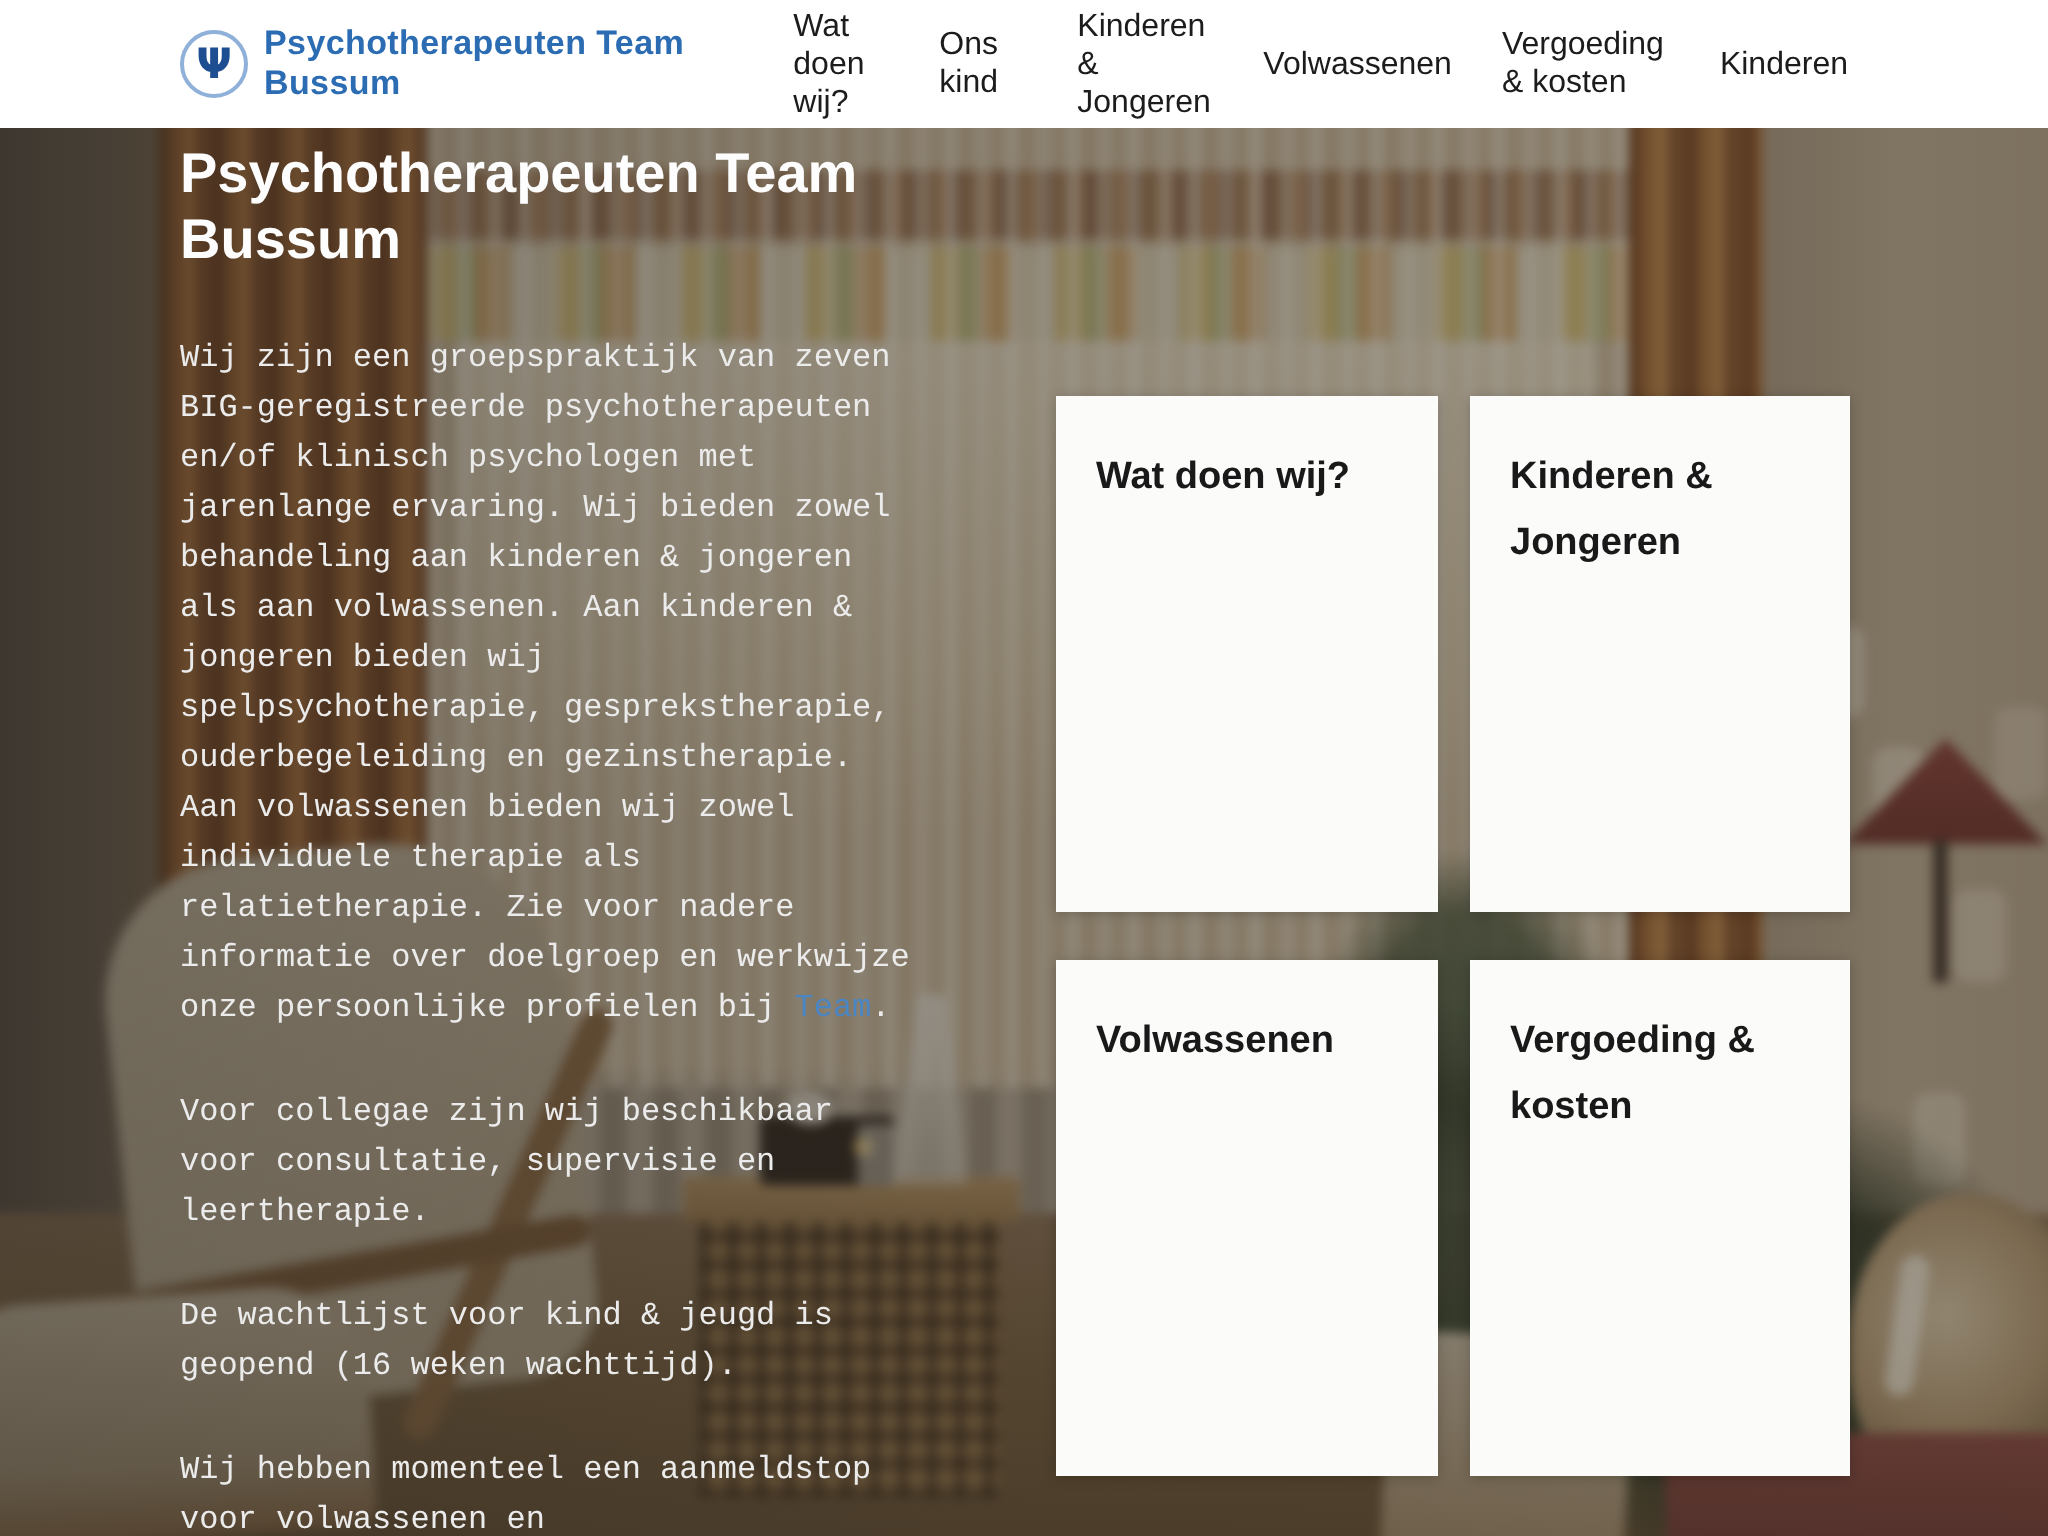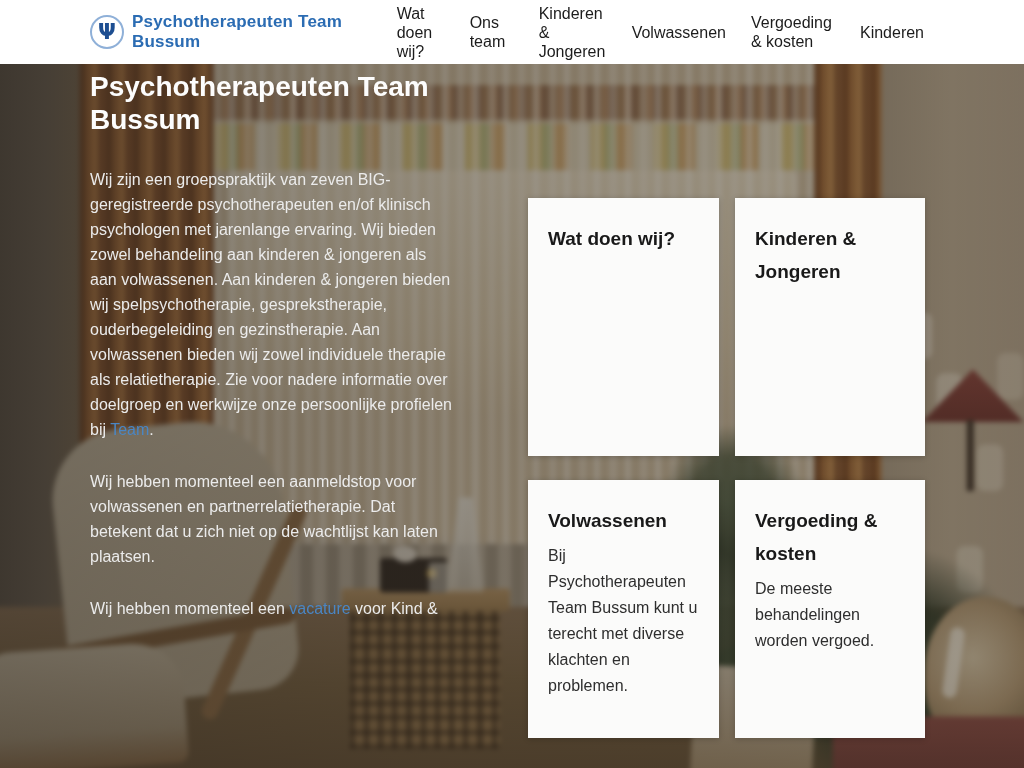--- a/index.html
+++ b/index.html
@@ -101,21 +101,21 @@
     background:linear-gradient(180deg,#c9bda6,#a08a68); border-radius:14px 40px 6px 6px; }
   .ph-redchair { left:828px; top:648px; width:250px; height:80px;
     background:linear-gradient(180deg,#8a4a42,#64342e); border-radius:18px 30px 0 0; }
 
   .overlay { position:absolute; inset:0; z-index:1;
     background:linear-gradient(90deg,rgba(38,33,28,.55),rgba(42,36,30,.45) 45%,rgba(40,34,28,.4)); }
 
   
   .intro { position:absolute; z-index:2; left:90px; top:6px; width:382px; }
   .intro h1 { margin:0 0 31px; color:#fdfdfd; font-size:28px; line-height:33px; font-weight:700; }
-  .intro p { margin:0 0 27px; max-width:366px; color:#ebebeb; font-size:16px; line-height:25px; }
+  .intro p { margin:0 0 27px; max-width:366px; color:#ebebeb; font-size:16px; line-height:25px;font-family:Liberation Mono, monospace; }
   .intro p:last-child { margin-bottom:0; }
   .intro a { color:#4a86c4; text-decoration:none; }
 
   
   .cards { position:absolute; z-index:2; left:528px; top:134px;
     display:grid; grid-template-columns:191px 190px; column-gap:16px; row-gap:24px; grid-auto-rows:258px; }
   .card { background:#fbfbfa; box-shadow:0 1px 6px rgba(0,0,0,.2); padding:24px 14px 0 20px; cursor:pointer; }
   .card h3 { margin:0 0 6px; color:#191919; font-size:19px; line-height:33px; font-weight:700; }
   .card p { margin:0; color:#2e2e2e; font-size:16px; line-height:26px; }
 </style>
@@ -124,21 +124,21 @@
 
 <header class="header">
   <div class="brand">
     <span class="logo-circle">
       <span class="logo-psi">Ψ</span>
     </span>
     <span class="brand-name">Psychotherapeuten Team Bussum</span>
   </div>
   <nav class="nav">
     <a href="#" class="nw48">Wat doen wij?</a>
-    <a href="#" class="nw44">Ons team</a>
+    <a href="#" class="nw44">Ons kind</a>
     <a href="#" class="nw68">Kinderen &amp; Jongeren</a>
     <a href="#" class="nowrap">Volwassenen</a>
     <a href="#" class="nw84">Vergoeding &amp; kosten</a>
     <a href="#" class="nowrap">Kinderen</a>
   </nav>
 </header>
 
 <main class="hero">
   <div class="photo" aria-hidden="true">
     <div class="ph-wall"></div>
@@ -175,33 +175,33 @@
     <div class="ph-vase"></div>
     <div class="ph-vase-hl"></div>
     <div class="ph-beige-chair"></div>
     <div class="ph-redchair"></div>
   </div>
   <div class="overlay"></div>
 
   <section class="intro">
     <h1>Psychotherapeuten Team Bussum</h1>
     <p><span>Wij zijn een groepspraktijk van zeven BIG-geregistreerde psychotherapeuten en/of klinisch psychologen met jarenlange ervaring. Wij bieden zowel behandeling aan kinderen &amp; jongeren als aan volwassenen. Aan kinderen &amp; jongeren bieden wij spelpsychotherapie, gesprekstherapie, ouderbegeleiding en gezinstherapie. Aan volwassenen bieden wij zowel individuele therapie als relatietherapie. Zie voor nadere informatie over doelgroep en werkwijze onze persoonlijke profielen bij </span><a href="#">Team</a><span>.</span></p>
+    <p>Voor collegae zijn wij beschikbaar voor consultatie, supervisie en leertherapie.</p>
+    <p>De wachtlijst voor kind &amp; jeugd is geopend (16 weken wachttijd).</p>
     <p>Wij hebben momenteel een aanmeldstop voor volwassenen en partnerrelatietherapie. Dat betekent dat u zich niet op de wachtlijst kan laten plaatsen.</p>
     <p><span>Wij hebben momenteel een </span><a href="#">vacature</a><span> voor Kind &amp;</span></p>
   </section>
 
   <section class="cards">
     <div class="card">
       <h3>Wat doen wij?</h3>
     </div>
     <div class="card">
       <h3>Kinderen &amp; Jongeren</h3>
     </div>
     <div class="card">
       <h3>Volwassenen</h3>
-      <p>Bij Psychotherapeuten Team Bussum kunt u terecht met diverse klachten en problemen.</p>
     </div>
     <div class="card">
       <h3>Vergoeding &amp; kosten</h3>
-      <p>De meeste behandelingen worden vergoed.</p>
     </div>
   </section>
 </main>
 
 </body></html>

